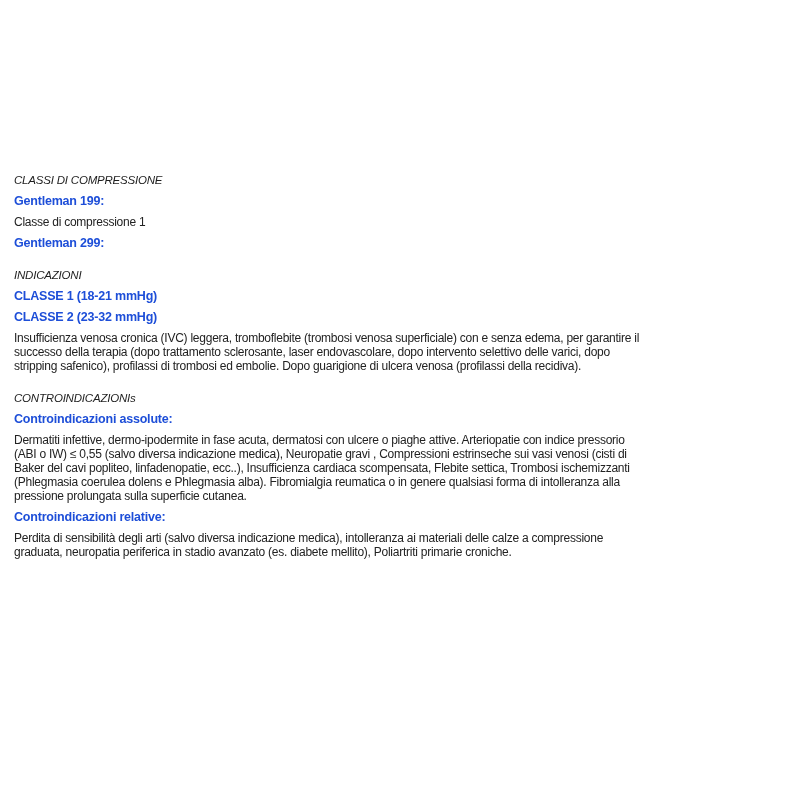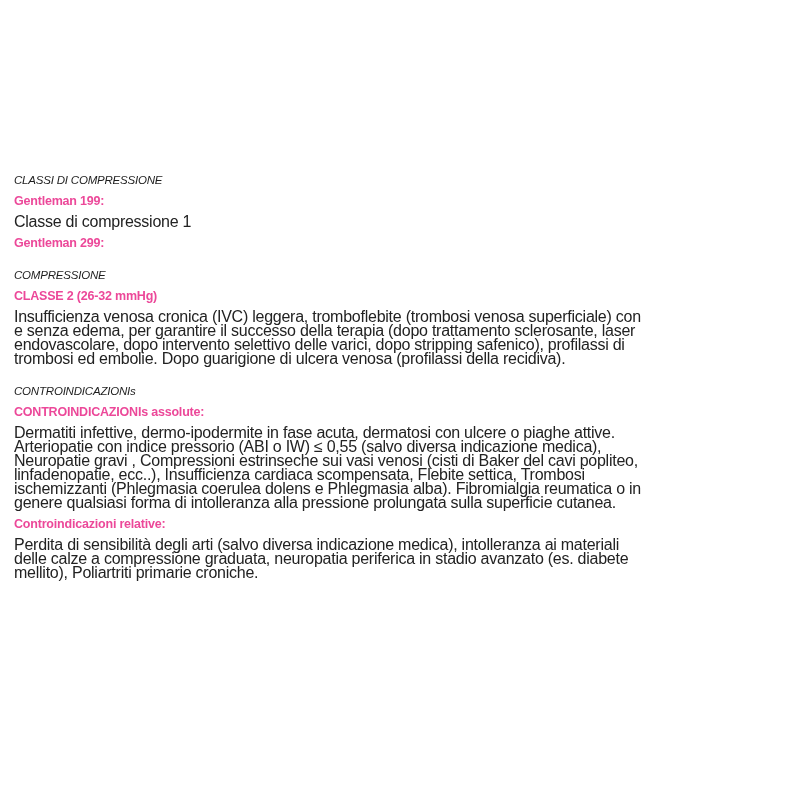--- a/index.html
+++ b/index.html
@@ -11,67 +11,68 @@
     background: #ffffff;
     overflow: hidden;
     font-family: "Liberation Sans", sans-serif;
     color: #1d1d1d;
   }
   .doc {
     padding: 173px 30px 0 14px;
     width: 671px;
   }
   p.body {
-    font-size: 16px;
+    font-size: 12px;
     line-height: 14px;
     letter-spacing: -0.25px;
     color: #222222;
     margin: 0 0 7px 0;
   }
   .h-italic {
     font-style: italic;
     font-weight: normal;
     font-size: 11.5px;
     line-height: 14px;
     letter-spacing: -0.2px;
     color: #1d1d1d;
     margin: 18px 0 7px 0;
   }
   .h-italic.first { margin-top: 0; }
   .h-bold {
     font-weight: bold;
     font-size: 12.5px;
     line-height: 14px;
     letter-spacing: -0.2px;
-    color: #ec4899;
+    color: #1d4ed8;
     margin: 0 0 7px 0;
   }
   .h-bold.spaced-top { }
 </style>
 </head>
 <body>
 
 <div class="page">
   <div class="doc">
 
     <section>
       <h3 class="h-italic first">CLASSI DI COMPRESSIONE</h3>
       <p class="h-bold">Gentleman 199:</p>
       <p class="body">Classe di compressione 1</p>
       <p class="h-bold">Gentleman 299:</p>
     </section>
 
     <section>
-      <h3 class="h-italic">COMPRESSIONE</h3>
-      <p class="h-bold">CLASSE 2 (26-32 mmHg)</p>
+      <h3 class="h-italic">INDICAZIONI</h3>
+      <p class="h-bold">CLASSE 1 (18-21 mmHg)</p>
+      <p class="h-bold">CLASSE 2 (23-32 mmHg)</p>
       <p class="body">Insufficienza venosa cronica (IVC) leggera, tromboflebite (trombosi venosa superficiale) con e senza edema, per garantire il successo della terapia (dopo trattamento sclerosante, laser endovascolare, dopo intervento selettivo delle varici, dopo stripping safenico), profilassi di trombosi ed embolie. Dopo guarigione di ulcera venosa (profilassi della recidiva).</p>
     </section>
 
     <section>
       <h3 class="h-italic">CONTROINDICAZIONIs</h3>
-      <p class="h-bold">CONTROINDICAZIONIs assolute:</p>
+      <p class="h-bold">Controindicazioni assolute:</p>
       <p class="body">Dermatiti infettive, dermo-ipodermite in fase acuta, dermatosi con ulcere o piaghe attive. Arteriopatie con indice pressorio (ABI o IW) ≤ 0,55 (salvo diversa indicazione medica), Neuropatie gravi , Compressioni estrinseche sui vasi venosi (cisti di Baker del cavi popliteo, linfadenopatie, ecc..), Insufficienza cardiaca scompensata, Flebite settica, Trombosi ischemizzanti (Phlegmasia coerulea dolens e Phlegmasia alba). Fibromialgia reumatica o in genere qualsiasi forma di intolleranza alla pressione prolungata sulla superficie cutanea.</p>
       <p class="h-bold spaced-top">Controindicazioni relative:</p>
       <p class="body">Perdita di sensibilità degli arti (salvo diversa indicazione medica), intolleranza ai materiali delle calze a compressione graduata, neuropatia periferica in stadio avanzato (es. diabete mellito), Poliartriti primarie croniche.</p>
     </section>
 
   </div>
 </div>
 
 </body></html>

